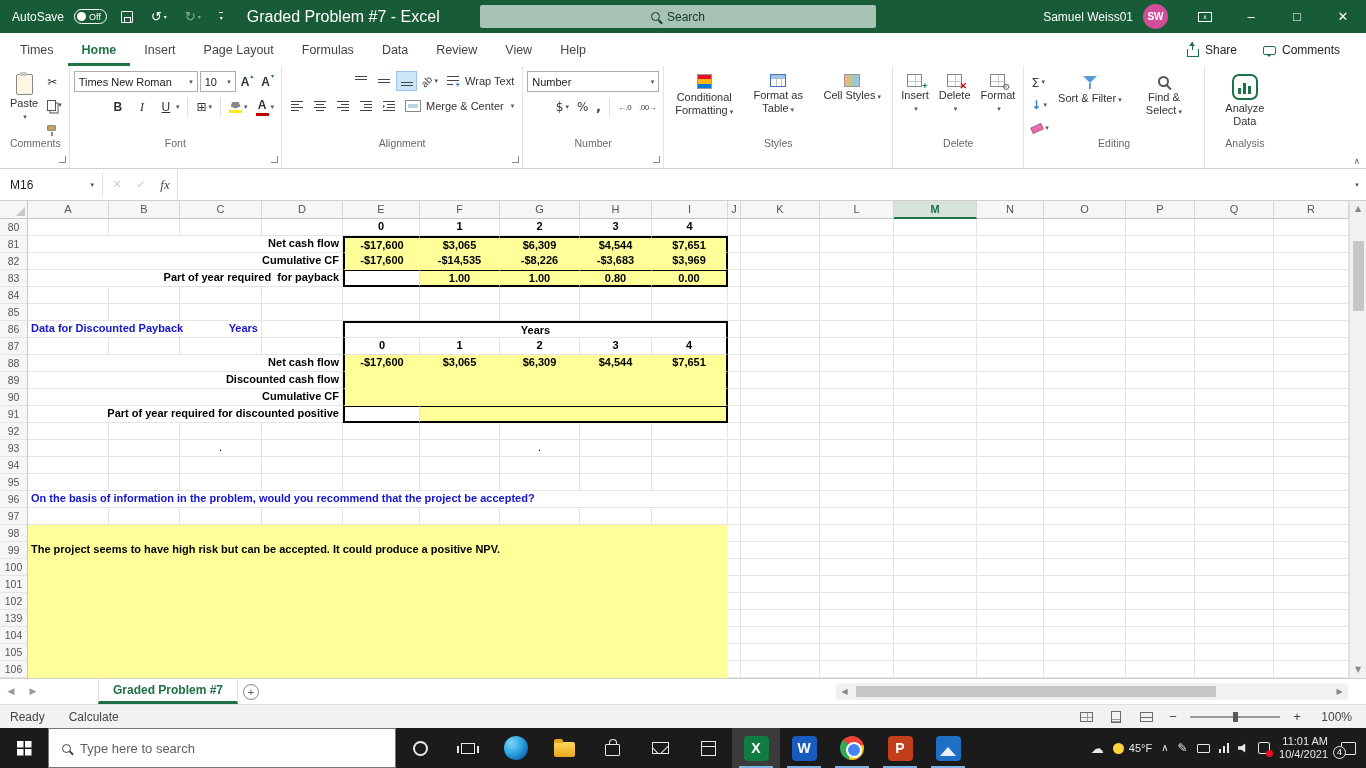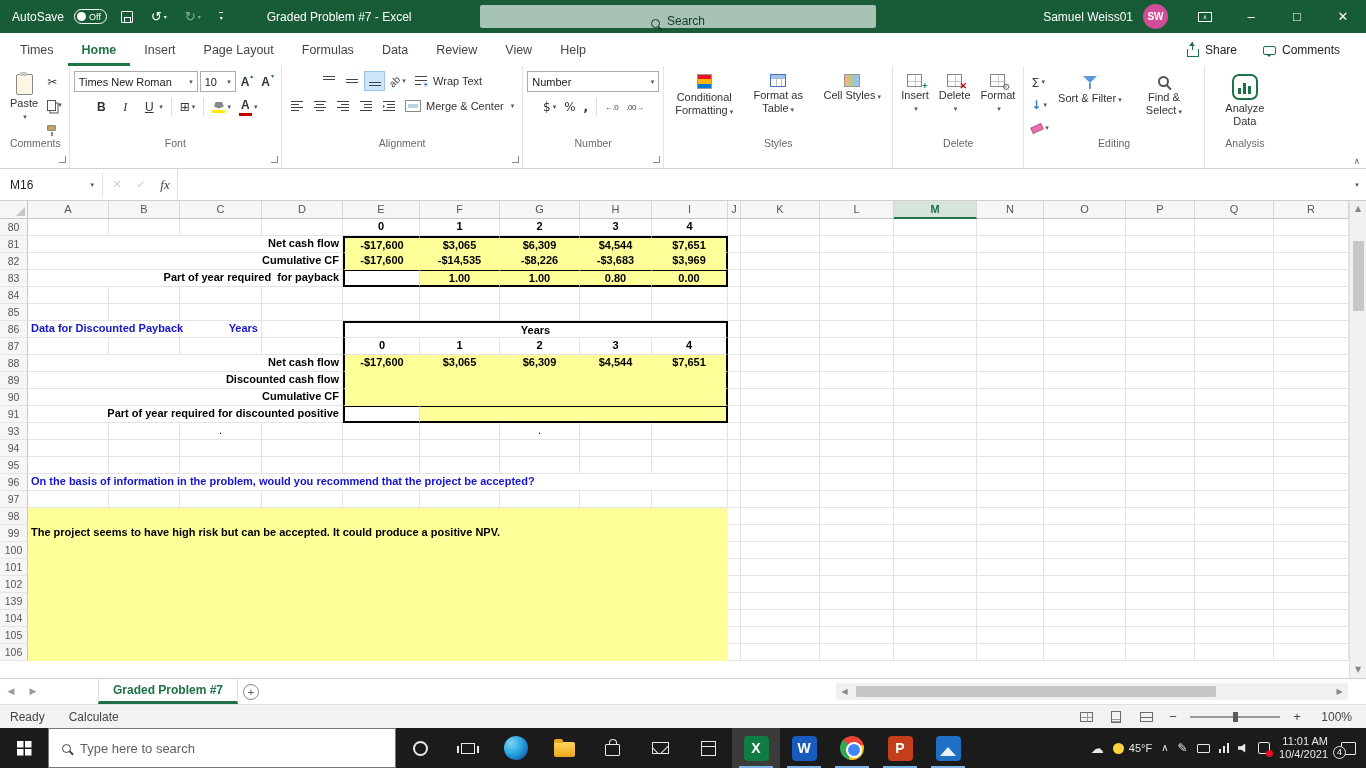--- a/index.html
+++ b/index.html
@@ -14,22 +14,22 @@
 .titlebar{height:33px;background:#185C37;display:flex;align-items:center;color:#fff;position:relative}
 .tb-left{display:flex;align-items:center;gap:10px;padding-left:12px}
 .tb-as-label{font-size:12px}
 .toggle{display:inline-flex;align-items:center;gap:3px;border:1px solid #fff;border-radius:8px;height:15px;padding:1px 5px 1px 2px;font-size:9px;cursor:pointer}
 .knob{width:9px;height:9px;border-radius:50%;background:#fff}
 .tbtn-sm{display:inline-flex;align-items:center;gap:1px;padding:2px 4px;cursor:pointer;font-size:13px}
 .ddw{font-size:6px;color:#fff;margin-left:1px;font-family:"DejaVu Sans",sans-serif}
 .ic-save{width:12px;height:12px;border:1.5px solid #fff;border-radius:1px;position:relative;display:inline-block}
 .ic-save::after{content:'';position:absolute;left:2px;bottom:0;width:5px;height:4px;border:1px solid #fff;border-bottom:none}
 .qat-ic{display:inline-flex;flex-direction:column;align-items:center;border-top:1.5px solid #fff;padding-top:1px}
-.tb-title{margin-left:40px;font-size:12px;white-space:nowrap}
-.tb-search{position:absolute;left:480px;top:5px;width:396px;height:23px;background:#A6C3B4;border-radius:2px;display:flex;align-items:flex-end;justify-content:center;gap:7px;color:#16382A;font-size:12px;cursor:text}
+.tb-title{margin-left:20px;font-size:16px;white-space:nowrap}
+.tb-search{position:absolute;left:480px;top:5px;width:396px;height:23px;background:#A6C3B4;border-radius:2px;display:flex;align-items:center;justify-content:center;gap:7px;color:#16382A;font-size:12px;cursor:text}
 .mag{width:9px;height:9px;border:1.5px solid currentColor;border-radius:50%;position:relative;display:inline-block}
 .mag::after{content:'';position:absolute;width:5px;height:1.5px;background:currentColor;transform:rotate(45deg);right:-4px;bottom:-2px}
 .tb-right{margin-left:auto;display:flex;align-items:center;height:100%}
 .tb-user{font-size:12px;margin-right:10px;cursor:pointer}
 .avatar{width:25px;height:25px;border-radius:50%;background:#D24D99;color:#fff;font-size:10px;font-weight:700;display:flex;align-items:center;justify-content:center;margin-right:14px;cursor:pointer}
 .wbtn{width:46px;height:100%;display:flex;align-items:center;justify-content:center;font-size:13px;cursor:pointer}
 .rdo-ic{width:14px;height:10px;border:1.5px solid #fff;display:inline-flex;align-items:center;justify-content:center}
 .sm{font-size:6px}
 
 
@@ -42,21 +42,21 @@
 .ic-share{position:relative;width:12px;height:8px;border:1.5px solid #1E7145;border-top:none;margin-top:6px;display:inline-block}
 .ic-share::before{content:'';position:absolute;left:4px;top:-7px;width:1.5px;height:8px;background:#1E7145}
 .ic-share::after{content:'';position:absolute;left:1.5px;top:-10px;border:3.5px solid transparent;border-bottom:4px solid #1E7145}
 .ic-cmt{width:13px;height:9px;border:1.5px solid #1E7145;border-radius:2px;position:relative;display:inline-block;margin-top:1px}
 .ic-cmt::after{content:'';position:absolute;left:2px;bottom:-6px;border:3px solid transparent;border-top-color:#1E7145}
 
 
 .ribbon{height:103px;background:#fff;border-bottom:1px solid #D1CFCD;display:flex;padding:0 2px;position:relative}
 .rgroup{position:relative;padding:2px 4px 0;border-right:1px solid #E6E4E2;display:flex;flex-direction:column;flex:none}
 .rg-c{height:66px;display:flex;align-items:flex-start;gap:2px;padding-top:3px}
-.rg-c.col{flex-direction:column;align-items:center;gap:5px}
+.rg-c.col{flex-direction:column;align-items:flex-end;gap:5px}
 .rg-l{height:17px;display:flex;align-items:center;justify-content:center;font-size:10.5px;color:#696969}
 .launcher{position:absolute;right:3px;bottom:5px;width:7px;height:7px;border-right:1.5px solid #8A8886;border-bottom:1.5px solid #8A8886;cursor:pointer}
 .bigbtn{display:flex;flex-direction:column;align-items:center;gap:2px;padding:3px 4px;font-size:11px;color:#333;line-height:12px;text-align:center;cursor:pointer}
 .bl2{width:64px;text-align:center;font-size:11px;line-height:13px;color:#333}
 .scol{display:flex;flex-direction:column;gap:3px;padding-top:1px}
 .sbtn{height:20px;display:inline-flex;align-items:center;padding:0 3px;cursor:pointer;color:#333}
 .rr{display:flex;align-items:center;gap:2px}
 .fselect{height:21px;border:1px solid #ACACAC;background:#fff;display:flex;align-items:center;justify-content:space-between;font-size:11px;padding:0 4px;color:#222;cursor:pointer;white-space:nowrap}
 .w122{width:124px}.w36{width:36px}.w132{width:132px}
 .Al{font-size:12px;font-weight:600;color:#333}
@@ -834,20 +834,41 @@
         <div class="cell" style="width: 79px;"></div>
         <div class="cell" style="width: 74px;"></div>
         <div class="cell" style="width: 83px;"></div>
         <div class="cell" style="width: 67px;"></div>
         <div class="cell" style="width: 82px;"></div>
         <div class="cell" style="width: 69px;"></div>
         <div class="cell" style="width: 79px;"></div>
         <div class="cell" style="width: 75px;"></div>
       </div>
       <div class="grow">
+        <div class="gut">92</div>
+        <div class="cell" style="width: 81px;"></div>
+        <div class="cell" style="width: 71px;"></div>
+        <div class="cell" style="width: 82px;"></div>
+        <div class="cell" style="width: 81px;"></div>
+        <div class="cell" style="width: 77px;"></div>
+        <div class="cell" style="width: 80px;"></div>
+        <div class="cell" style="width: 80px;"></div>
+        <div class="cell" style="width: 72px;"></div>
+        <div class="cell" style="width: 76px;"></div>
+        <div class="cell" style="width: 13px;"></div>
+        <div class="cell" style="width: 79px;"></div>
+        <div class="cell" style="width: 74px;"></div>
+        <div class="cell" style="width: 83px;"></div>
+        <div class="cell" style="width: 67px;"></div>
+        <div class="cell" style="width: 82px;"></div>
+        <div class="cell" style="width: 69px;"></div>
+        <div class="cell" style="width: 79px;"></div>
+        <div class="cell" style="width: 75px;"></div>
+      </div>
+      <div class="grow">
         <div class="gut">93</div>
         <div class="cell" style="width: 81px;"></div>
         <div class="cell" style="width: 71px;"></div>
         <div class="cell c" style="width: 82px;">.</div>
         <div class="cell" style="width: 81px;"></div>
         <div class="cell" style="width: 77px;"></div>
         <div class="cell" style="width: 80px;"></div>
         <div class="cell c" style="width: 80px;">.</div>
         <div class="cell" style="width: 72px;"></div>
         <div class="cell" style="width: 76px;"></div>

